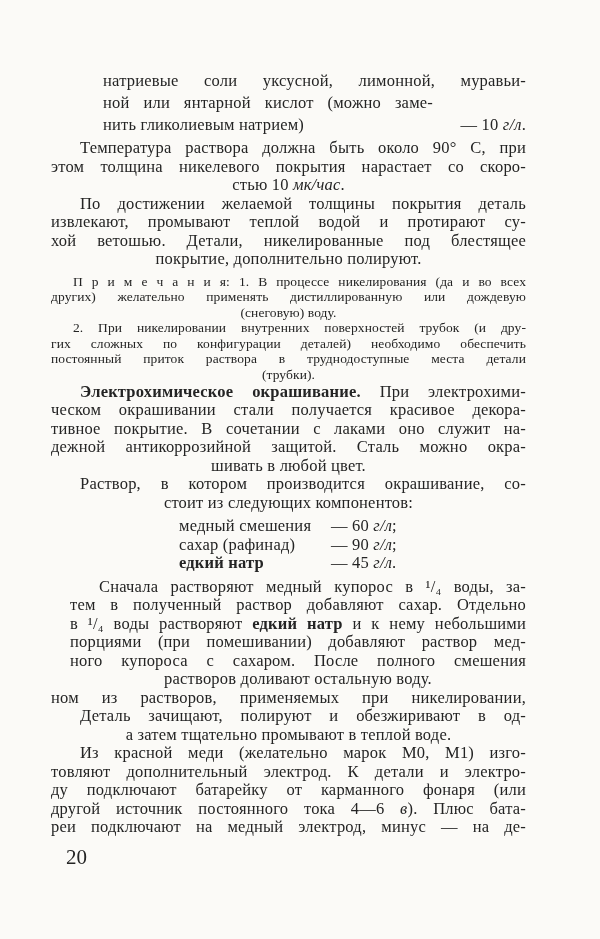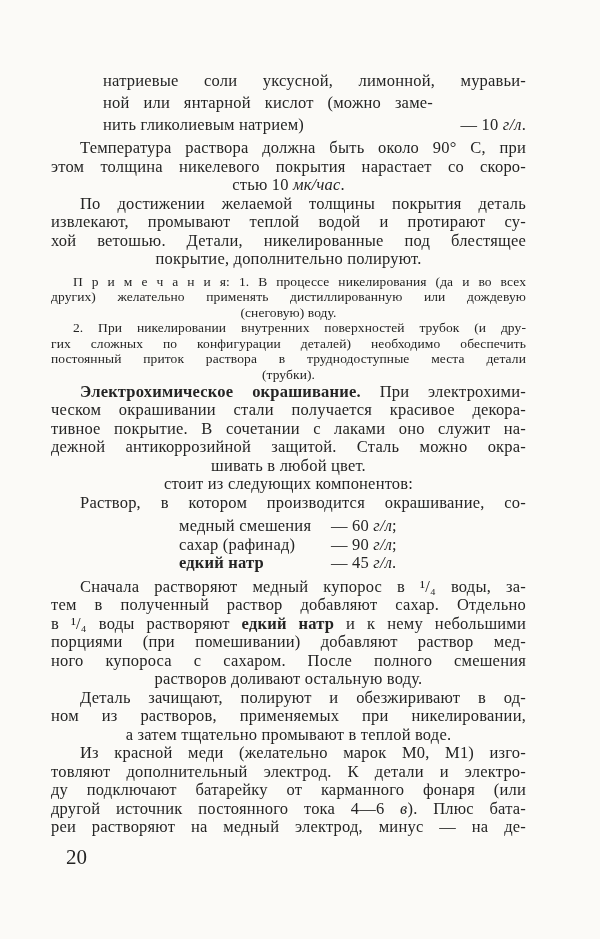--- a/index.html
+++ b/index.html
@@ -42,21 +42,21 @@
     line-height: 15.6px;
     letter-spacing: 0.1px;
   }
   .notes .ind { text-indent: 22px; }
 
   .comp-list { margin: 5px 0 5px 0; padding-left: 128px; }
   .comp-row { display: flex; }
   .comp-name { width: 152px; }
   .comp-value { }
 
-  .para-mixing { margin-top: 2px; }
+  .para-mixing { margin-top: 2px; margin-left: 19px; }
 
   .pageno {
     position: absolute;
     left: 66px; top: 845px;
     font-size: 21px;
   }
   i { font-style: italic; }
   b { font-weight: bold; }
 </style>
 </head>
@@ -99,22 +99,22 @@
 
     <div class="para">
       <div class="line jl ind"><b>Электрохимическое окрашивание.</b> При электрохими-</div>
       <div class="line jl">ческом окрашивании стали получается красивое декора-</div>
       <div class="line jl">тивное покрытие. В сочетании с лаками оно служит на-</div>
       <div class="line jl">дежной антикоррозийной защитой. Сталь можно окра-</div>
       <div class="line ll">шивать в любой цвет.</div>
     </div>
 
     <div class="para">
+      <div class="line jl ind">Раствор, в котором производится окрашивание, со-</div>
       <div class="line ll">стоит из следующих компонентов:</div>
-      <div class="line jl ind">Раствор, в котором производится окрашивание, со-</div>
     </div>
 
     <div class="comp-list">
       <div class="comp-row">
         <span class="comp-name">медный смешения</span>
         <span class="comp-value">— 60 <i>г/л</i>;</span>
       </div>
       <div class="comp-row">
         <span class="comp-name">сахар (рафинад)</span>
         <span class="comp-value">— 90 <i>г/л</i>;</span>
@@ -128,29 +128,29 @@
     <div class="para para-mixing">
       <div class="line jl ind">Сначала растворяют медный купорос в ¹/₄ воды, за-</div>
       <div class="line jl">тем в полученный раствор добавляют сахар. Отдельно</div>
       <div class="line jl">в ¹/₄ воды растворяют <b>едкий натр</b> и к нему небольшими</div>
       <div class="line jl">порциями (при помешивании) добавляют раствор мед-</div>
       <div class="line jl">ного купороса с сахаром. После полного смешения</div>
       <div class="line ll">растворов доливают остальную воду.</div>
     </div>
 
     <div class="para">
+      <div class="line jl">ном из растворов, применяемых при никелировании,</div>
       <div class="line jl ind">Деталь зачищают, полируют и обезжиривают в од-</div>
-      <div class="line jl">ном из растворов, применяемых при никелировании,</div>
       <div class="line ll">а затем тщательно промывают в теплой воде.</div>
     </div>
 
     <div class="para">
       <div class="line jl ind">Из красной меди (желательно марок М0, М1) изго-</div>
       <div class="line jl">товляют дополнительный электрод. К детали и электро-</div>
       <div class="line jl">ду подключают батарейку от карманного фонаря (или</div>
       <div class="line jl">другой источник постоянного тока 4—6 <i>в</i>). Плюс бата-</div>
-      <div class="line jl">реи растворяют на медный электрод, минус — на де-</div>
+      <div class="line jl">реи подключают на медный электрод, минус — на де-</div>
     </div>
 
   </div>
 
   <div class="pageno">20</div>
 </div>
 
 </body></html>

